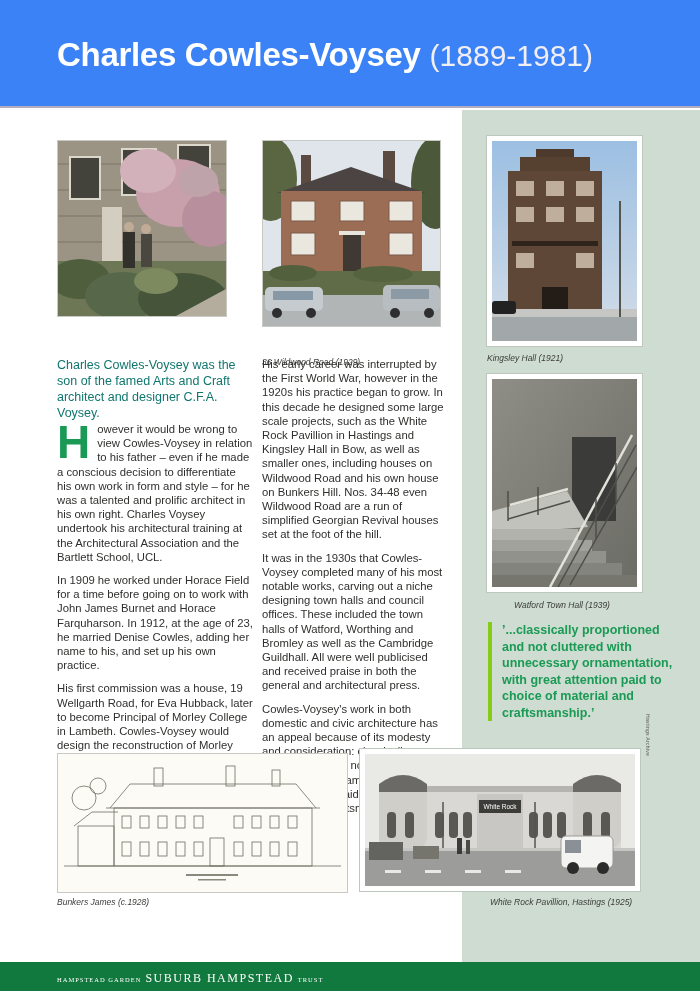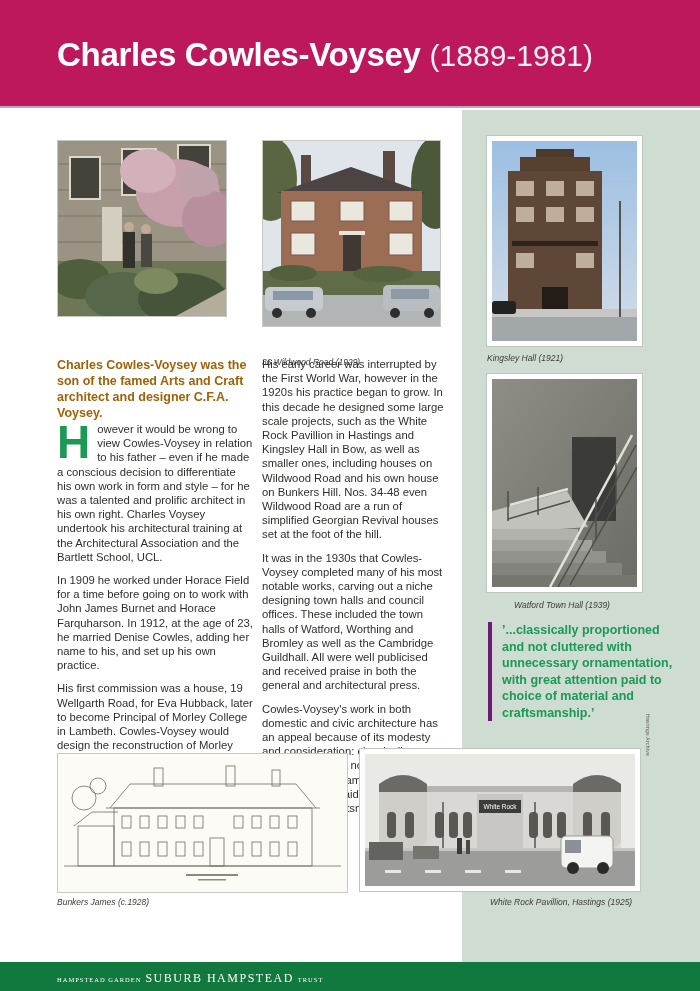--- a/index.html
+++ b/index.html
@@ -1,45 +1,45 @@
 <!DOCTYPE html>
 <html><head>
 <meta charset="utf-8">
 <style>
   html,body{margin:0;padding:0;}
   body{width:700px;height:991px;background:#ffffff;font-family:"Liberation Sans",sans-serif;color:#2f2f2d;}
   .page{position:relative;width:700px;height:991px;overflow:hidden;background:#fff;}
 
   
-  .header{position:absolute;left:0;top:0;width:700px;height:108px;background:#be185d;border-bottom:2px solid #b3abbe;box-sizing:border-box;}
+  .header{position:absolute;left:0;top:0;width:700px;height:108px;background:#3b82f6;border-bottom:2px solid #b3abbe;box-sizing:border-box;}
   .header .title{position:absolute;left:57px;top:36px;white-space:nowrap;color:#ffffff;}
   .t-name{font-size:33px;font-weight:bold;letter-spacing:-0.3px;}
   .t-dates{font-size:30px;font-weight:400;color:#f1eef5;margin-left:9px;}
 
   
   .green-panel{position:absolute;left:462px;top:110px;width:238px;height:852px;background:#cedcd1;}
 
   
   .ph{position:absolute;overflow:hidden;background:#ddd;}
   .ph svg{display:block;width:100%;height:100%;}
   .ph.plain{border:1px solid #c9c9c3;}
   .ph.framed{border:5px solid #ffffff;box-shadow:0 0 0 1px #bdc7be;}
 
   .caption{position:absolute;font-style:italic;font-size:8.5px;line-height:11px;color:#3c3c3a;}
 
   
-  .intro{position:absolute;left:57px;top:357px;width:198px;font-size:12.5px;font-weight:bold;line-height:16px;color:#a16207;}
+  .intro{position:absolute;left:57px;top:357px;width:198px;font-size:12.5px;font-weight:normal;line-height:16px;color:#0f766e;}
   .col{position:absolute;font-size:11.3px;line-height:14.2px;color:#2f2f2d;}
   .col p{margin:0 0 9px 0;}
   .col-left{left:57px;top:422px;width:196px;}
   .col-mid{left:262px;top:357px;width:186px;}
   .dropcap{float:left;color:#1b9a55;font-size:46px;line-height:37px;font-weight:bold;margin:2px 7px 0 0;}
 
   
-  .quote{position:absolute;left:488px;top:622px;width:182px;border-left:4px solid #701a75;padding-left:10px;color:#1b9a55;font-size:12.5px;font-weight:bold;line-height:16.5px;}
+  .quote{position:absolute;left:488px;top:622px;width:182px;border-left:4px solid #84cc16;padding-left:10px;color:#1b9a55;font-size:12.5px;font-weight:bold;line-height:16.5px;}
 
   .credit-vert{position:absolute;left:645px;top:714px;writing-mode:vertical-rl;font-size:5px;letter-spacing:0.3px;color:#5a5a56;}
 
   
   .footer{position:absolute;left:0;top:962px;width:700px;height:29px;background:#11793d;color:#fff;display:flex;align-items:center;justify-content:space-between;box-sizing:border-box;padding:0 42px 0 57px;}
   .f-left{white-space:nowrap;font-family:"Liberation Serif",serif;}
   .f-small{font-size:6.5px;letter-spacing:1px;}
   .f-big{font-size:12px;letter-spacing:1.5px;margin:0 4px;}
   .f-right{white-space:nowrap;font-family:"Liberation Serif",serif;font-size:10.5px;letter-spacing:2px;}
   .f-orn{font-family:"DejaVu Sans",sans-serif;font-size:9px;margin:0 3px;}

